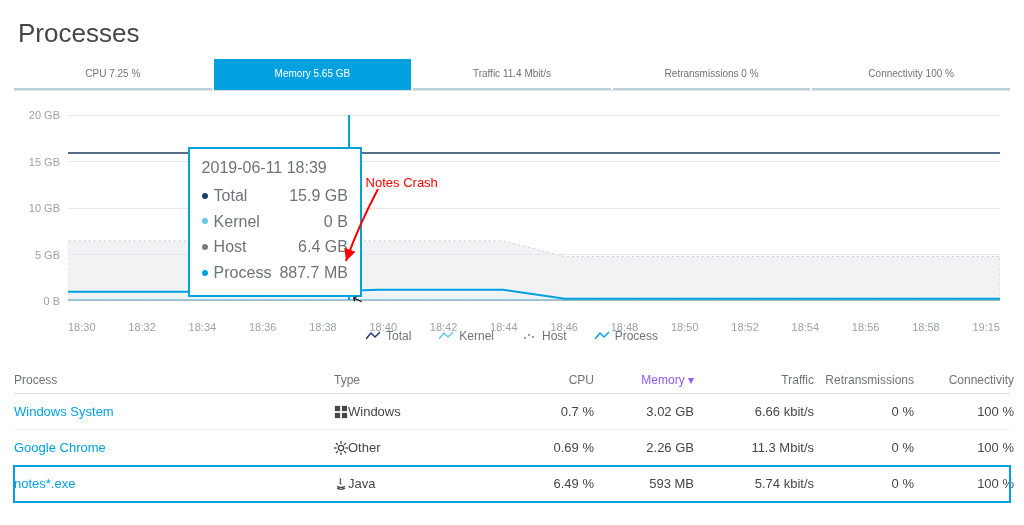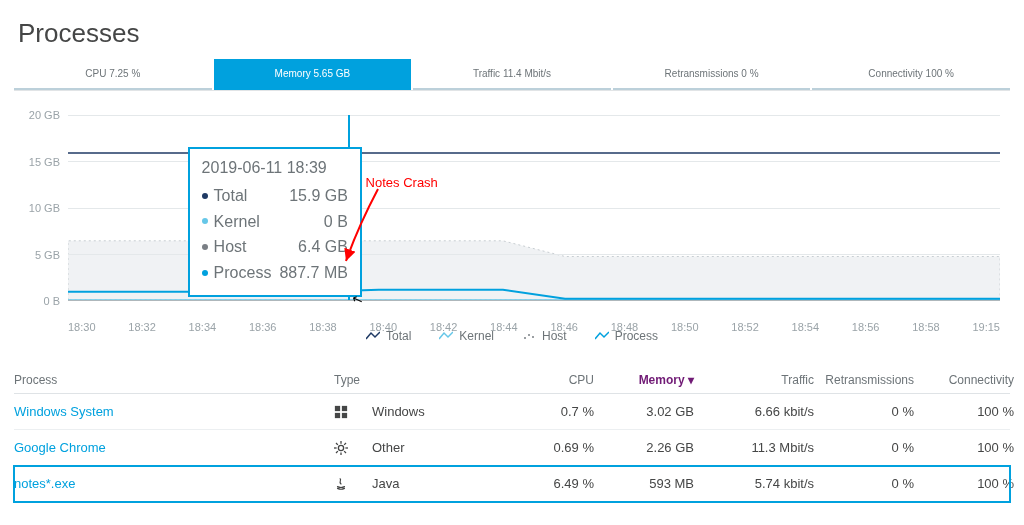--- a/index.html
+++ b/index.html
@@ -24,25 +24,25 @@
   .ttrow{display:flex;align-items:center;justify-content:space-between;gap:8px;line-height:1.6}
   .ttrow .lab{display:flex;align-items:center;gap:6px}
   .dot{width:6px;height:6px;border-radius:50%;display:inline-block}
   .annot{position:absolute;color:#ff0000;font-size:13px}
   svg.arrow{position:absolute}
   .cursor{position:absolute;font-size:13px;color:#000;transform:rotate(-20deg)}
   .tbl{margin:30px 14px 0 14px}
   .thead,.trow{display:grid;grid-template-columns:320px 180px 80px 100px 120px 100px 100px;align-items:center}
   .thead{border-bottom:1px solid #dfe3e6;padding:6px 0;color:#6d7478;font-size:12px}
   .thead .r{text-align:right}
-  .thead .sort{font-weight:700;color:#701a75}
+  .thead .sort{font-weight:400;color:#8b5cf6}
   .trow{padding:10px 0;border-bottom:1px solid #eceff1;font-size:13px}
   .trow .link{color:#00a1de;cursor:pointer}
   .trow .r{text-align:right;color:#454646}
-  .trow .type{display:flex;align-items:center;gap:24px;color:#454646}
+  .trow .type{display:flex;align-items:center;gap:0;color:#454646}
   .trow.sel{outline:2px solid #00a1de;outline-offset:-1px}
   .bold{font-weight:400}
   .icon{width:14px;height:14px;display:inline-flex;align-items:center;justify-content:center;color:#454646}
   .lsvg{display:inline-block}
 </style>
 </head>
 <body>
 
 <h1>Processes</h1>
 

